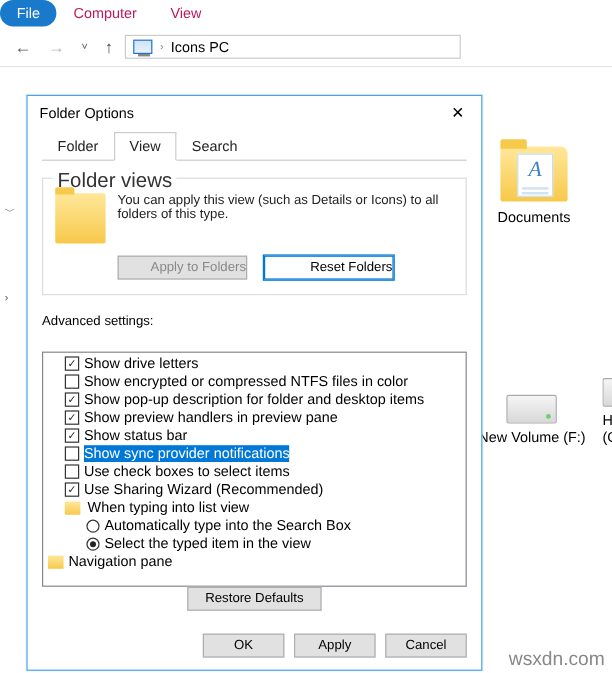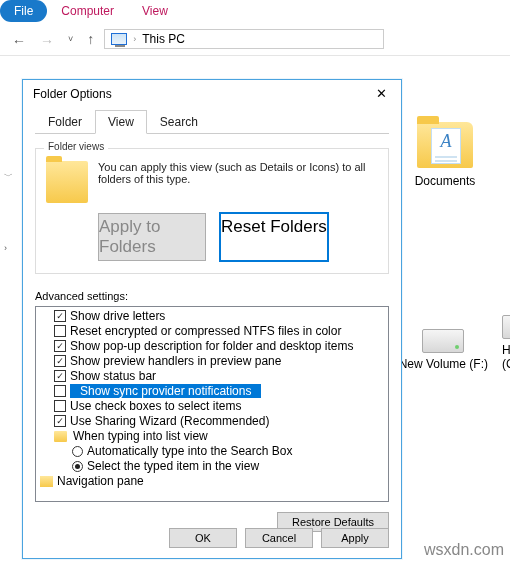--- a/index.html
+++ b/index.html
@@ -36,43 +36,43 @@
 .dlg-title span:first-child { font-size: 12px; }
 .dlg-close { font-size: 13px; padding: 0 6px; }
 
 .dlg-body { padding: 0 12px 10px 12px; }
 
 .tabstrip { display: flex; border-bottom: 1px solid #ccc; }
 .tab { padding: 4px 12px; border: 1px solid transparent; position: relative; top: 1px; color: #222; }
 .tab.active { border: 1px solid #ccc; border-bottom: 1px solid #fff; background: #fff; }
 
 .group { border: 1px solid #ddd; margin-top: 14px; padding: 12px 10px 12px 10px; position: relative; }
-.group-label { position: absolute; top: -8px; left: 8px; background: #fff; padding: 0 4px; font-size: 10px; color: #333; }
+.group-label { position: absolute; top: -8px; left: 8px; background: #fff; padding: 0 4px; font-size: 17px; color: #333; }
 .folder-views-row { display: flex; gap: 10px; align-items: flex-start; }
 .fv-icon { width: 42px; height: 42px; background: linear-gradient(#ffe79a, #f7c94b); border-radius: 2px; flex: none; position: relative; }
 .fv-icon::before { content: ''; position: absolute; top: -5px; left: 0; width: 16px; height: 6px; background: #f7c94b; border-radius: 2px 2px 0 0; }
 .fv-text { font-size: 11px; color: #222; }
 .fv-buttons { display: flex; gap: 14px; margin-top: 10px; margin-left: 52px; }
-.btn { border: 1px solid #adadad; background: #e1e1e1; padding: 3px 0; font-size: 17px; text-align: left; width: 108px; }
+.btn { border: 1px solid #adadad; background: #e1e1e1; padding: 3px 0; font-size: 11px; text-align: right; width: 108px; }
 .btn.disabled { color: #888; }
 .btn.focus { border: 1px solid #0078d7; outline: 1px solid #0078d7; background: #fff; }
 
 .adv-label { margin-top: 16px; font-size: 11px; }
-.tree { border: 1px solid #828790; height: 196px; margin-top: 4px; overflow-y: scroll; padding: 2px 0; }
+.tree { border: 1px solid #828790; height: 196px; margin-top: 19px; overflow-y: scroll; padding: 2px 0; }
 .tree-row { display: flex; align-items: center; gap: 4px; padding: 0 0 1px 18px; font-size: 11px; white-space: nowrap; }
 .tree-row.sub { padding-left: 36px; }
 .chk { width: 12px; height: 12px; border: 1px solid #333; display: inline-flex; align-items: center; justify-content: center; font-size: 9px; color: #222; flex: none; }
 .chk.checked::after { content: '✓'; }
 .radio { width: 11px; height: 11px; border: 1px solid #333; border-radius: 50%; display: inline-flex; align-items: center; justify-content: center; flex: none; }
 .radio.on::after { content: ''; width: 5px; height: 5px; background: #222; border-radius: 50%; }
-.hl { background: #0078d7; color: #fff; padding: 0 10px; }
+.hl { background: #0078d7; color: #fff; padding: 0 0; }
 .mini-folder { width: 13px; height: 11px; background: linear-gradient(#ffe79a,#f7c94b); margin-right: 2px; flex: none; border-radius: 1px; }
 .nav-ico { width: 13px; height: 11px; background: linear-gradient(#ffe79a,#f7c94b); position: relative; flex: none; }
 
-.restore-row { display: flex; justify-content: flex-end; margin-top: 10px; }
+.restore-row { display: flex; justify-content: center; }
 .btn2 { border: 1px solid #adadad; background: #e1e1e1; padding: 3px 14px; font-size: 11px; }
 
 .dlg-buttons { position: absolute; bottom: 10px; right: 12px; display: flex; gap: 8px; }
 .dlg-buttons .btn2 { width: 68px; text-align: center; padding: 3px 0; }
 
 .watermark { position: absolute; bottom: 2px; right: 6px; font-size: 16px; color: #888; }
 
 
 .left-edge { position: absolute; top: 130px; left: 0; width: 18px; height: 200px; }
 .left-edge .tri { color: #555; font-size: 9px; display: block; margin: 40px 0 0 4px; }
@@ -87,21 +87,21 @@
 </div>
 
 <div class="navbar">
   <span class="nav-arrow">←</span>
   <span class="nav-arrow disabled">→</span>
   <span class="nav-arrow" style="font-size:9px">˅</span>
   <span class="nav-arrow">↑</span>
   <div class="addr-box">
     <span class="pc-icon"></span>
     <span class="chev">›</span>
-    <span>This PC</span>
+    <span>Icons PC</span>
   </div>
 </div>
 
 <div class="left-edge">
   <span class="tri">﹀</span>
   <span class="tri" style="margin-top:60px">›</span>
 </div>
 
 <div class="content-area">
   <div class="doc-folder">
@@ -150,21 +150,21 @@
     </div>
 
     <div class="adv-label">Advanced settings:</div>
     <div class="tree">
       <div class="tree-row">
           <span class="chk checked"></span>
           <span>Show drive letters</span>
         </div>
       <div class="tree-row">
           <span class="chk"></span>
-          <span>Reset encrypted or compressed NTFS files in color</span>
+          <span>Show encrypted or compressed NTFS files in color</span>
         </div>
       <div class="tree-row">
           <span class="chk checked"></span>
           <span>Show pop-up description for folder and desktop items</span>
         </div>
       <div class="tree-row">
           <span class="chk checked"></span>
           <span>Show preview handlers in preview pane</span>
         </div>
       <div class="tree-row">
@@ -201,18 +201,18 @@
         </div>
     </div>
 
     <div class="restore-row">
       <div class="btn2">Restore Defaults</div>
     </div>
   </div>
 
   <div class="dlg-buttons">
     <div class="btn2">OK</div>
+    <div class="btn2">Apply</div>
     <div class="btn2">Cancel</div>
-    <div class="btn2">Apply</div>
   </div>
 </div>
 
 <div class="watermark">wsxdn.com</div>
 
 </body></html>

